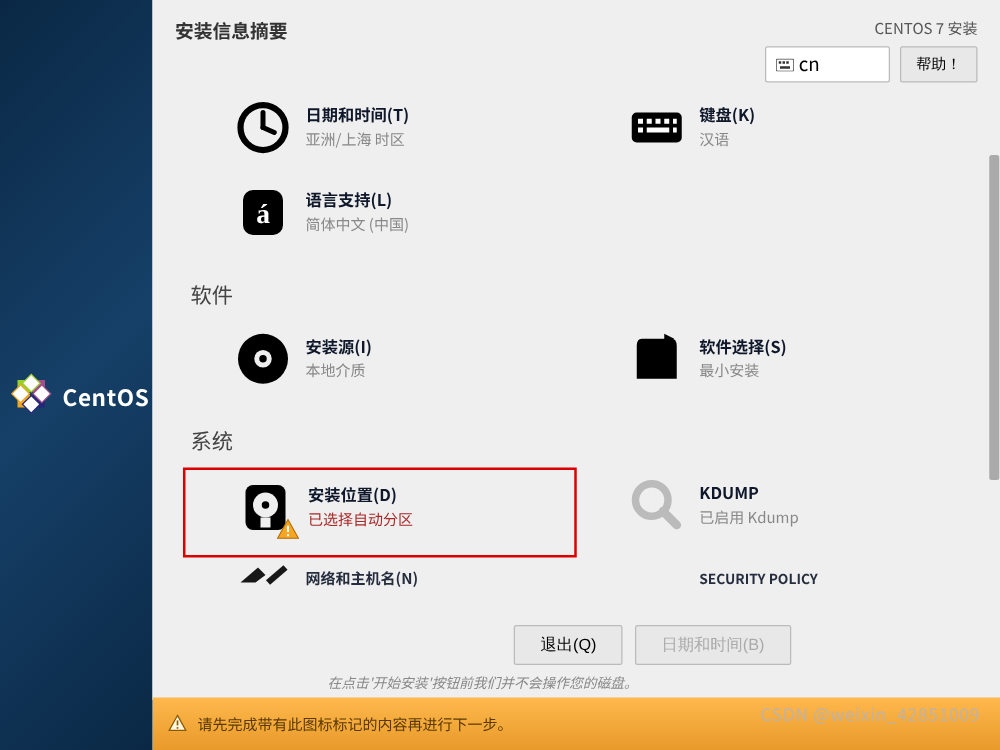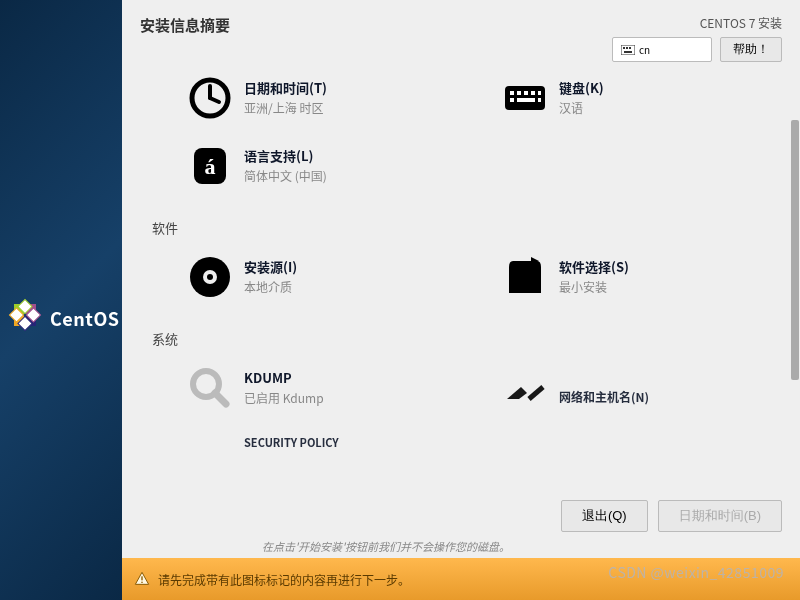--- a/index.html
+++ b/index.html
@@ -6,37 +6,37 @@
 body { width: 800px; height: 600px; font-family: "Noto Sans CJK SC", "Microsoft YaHei", sans-serif; overflow: hidden; position: relative; background: #f5f5f5; }
 .sidebar { position: absolute; left: 0; top: 0; width: 122px; height: 100%; background: linear-gradient(135deg, #0a2845 0%, #164068 50%, #0a2845 100%); display: flex; flex-direction: row; align-items: center; padding-top: 30px; }
 .logo-svg { width: 50px; height: 50px; }
 .logo-text { color: #fff; font-size: 18px; font-weight: bold; margin-top: 6px; letter-spacing: 0.5px; }
 .main { position: absolute; left: 122px; top: 0; right: 0; height: 560px; background: #efefef; }
 .header { padding: 14px 18px 6px; display: flex; justify-content: space-between; align-items: flex-start; }
 .header-title { font-size: 15px; font-weight: 600; color: #333; }
 .header-right { text-align: right; }
 .header-subtitle { font-size: 12px; color: #555; margin-bottom: 6px; }
 .header-controls { display: flex; gap: 8px; justify-content: flex-end; }
-.kbd-indicator { background: #fff; border: 1px solid #bbb; border-radius: 2px; padding: 3px 8px; font-size: 10px; display: flex; align-items: center; gap: 4px; width: 100px; }
+.kbd-indicator { background: #fff; border: 1px solid #bbb; border-radius: 2px; padding: 3px 8px; font-size: 15px; display: flex; align-items: center; gap: 4px; width: 100px; }
 .help-btn { background: #e8e8e8; border: 1px solid #bbb; border-radius: 2px; padding: 3px 12px; font-size: 12px; cursor: pointer; }
 .content { padding: 0 24px; height: 430px; overflow-y: auto; position: relative; }
-.section-label { font-size: 13px; color: #444; margin: 14px 0 10px 6px; }
+.section-label { font-size: 17px; color: #444; margin: 14px 0 10px 6px; }
 .items-grid { display: flex; flex-wrap: wrap; }
 .item { display: flex; align-items: flex-start; width: 50%; padding: 6px 10px 14px 40px; cursor: pointer; position: relative; }
 .item-icon { width: 48px; height: 48px; flex-shrink: 0; display: flex; align-items: center; justify-content: center; position: relative; }
 .item-text { margin-left: 10px; padding-top: 4px; }
 .item-title { font-size: 13px; font-weight: 600; color: #0f172a; }
 .item-status { font-size: 12px; color: #888; margin-top: 2px; }
 .item-status.warn { color: #a92a2a; }
 .item-highlight { border: 2px solid #d00; }
 .warn-badge { position: absolute; bottom: -4px; right: -4px; width: 20px; height: 20px; }
 .scrollbar-fake { position: absolute; right: 0; top: 52px; width: 10px; height: 380px; }
 .scrollbar-thumb { background: #aaa; width: 8px; height: 260px; border-radius: 2px; margin-left: 1px; }
 .footer { position: absolute; bottom: 0; right: 0; left: 122px; background: #efefef; }
-.footer-btns { display: flex; justify-content: flex-end; gap: 10px; padding: 10px 18px 4px; }
+.footer-btns { display: flex; justify-content: center; gap: 10px; padding: 10px 18px 4px; }
 .footer-btn { background: #e8e8e8; border: 1px solid #bbb; border-radius: 2px; padding: 6px 20px; font-size: 13px; cursor: pointer; }
 .footer-btn.disabled { color: #aaa; }
 .footer-hint { text-align: left; font-size: 11px; color: #888; font-style: italic; padding: 2px 18px 6px; }
 .warning-bar { position: absolute; left: 122px; right: 0; bottom: 0; height: 42px; background: linear-gradient(#ffb84d, #e89a2a); display: flex; align-items: center; padding: 0 12px; font-size: 12px; color: #5a3a00; }
 .watermark { position: absolute; bottom: 18px; right: 16px; color: rgba(180,180,185,0.85); font-size: 14px; letter-spacing: 0.5px; pointer-events: none; }
 svg { display: block; }
 .kbd-mini { width: 14px; height: 10px; }
 .partial-item { display: flex; align-items: center; width: 50%; padding: 4px 10px 0 40px; opacity: 0.9; }
 </style>
 </head>
@@ -154,20 +154,39 @@
         </div>
         <div class="item-text">
           <div class="item-title">软件选择(S)</div>
           <div class="item-status">最小安装</div>
         </div>
       </div>
     </div>
 
     <div class="section-label">系统</div>
     <div class="items-grid">
+      <div class="item item-highlight">
+        <div class="item-icon">
+          <svg viewBox="0 0 48 48" width="48" height="48">
+              <rect x="8" y="6" width="32" height="36" rx="6" fill="#000"></rect>
+              <circle cx="24" cy="22" r="10" fill="#efefef"></circle>
+              <circle cx="24" cy="22" r="3" fill="#000"></circle>
+              <rect x="20" y="32" width="8" height="8" fill="#efefef"></rect>
+            </svg>
+          <svg class="warn-badge" viewBox="0 0 24 24">
+              <path d="M12 2 L22 20 L2 20 Z" fill="#f5a623" stroke="#b36b00" stroke-width="1"></path>
+              <rect x="11" y="8" width="2" height="6" fill="#fff"></rect>
+              <rect x="11" y="16" width="2" height="2" fill="#fff"></rect>
+            </svg>
+        </div>
+        <div class="item-text">
+          <div class="item-title">安装位置(D)</div>
+          <div class="item-status warn">已选择自动分区</div>
+        </div>
+      </div>
       <div class="item">
         <div class="item-icon">
           <svg viewBox="0 0 48 48" width="48" height="48">
               <circle cx="20" cy="20" r="13" fill="none" stroke="#bbb" stroke-width="6"></circle>
               <line x1="29" y1="29" x2="40" y2="40" stroke="#bbb" stroke-width="7" stroke-linecap="round"></line>
             </svg>
         </div>
         <div class="item-text">
           <div class="item-title">KDUMP</div>
           <div class="item-status">已启用 Kdump</div>

